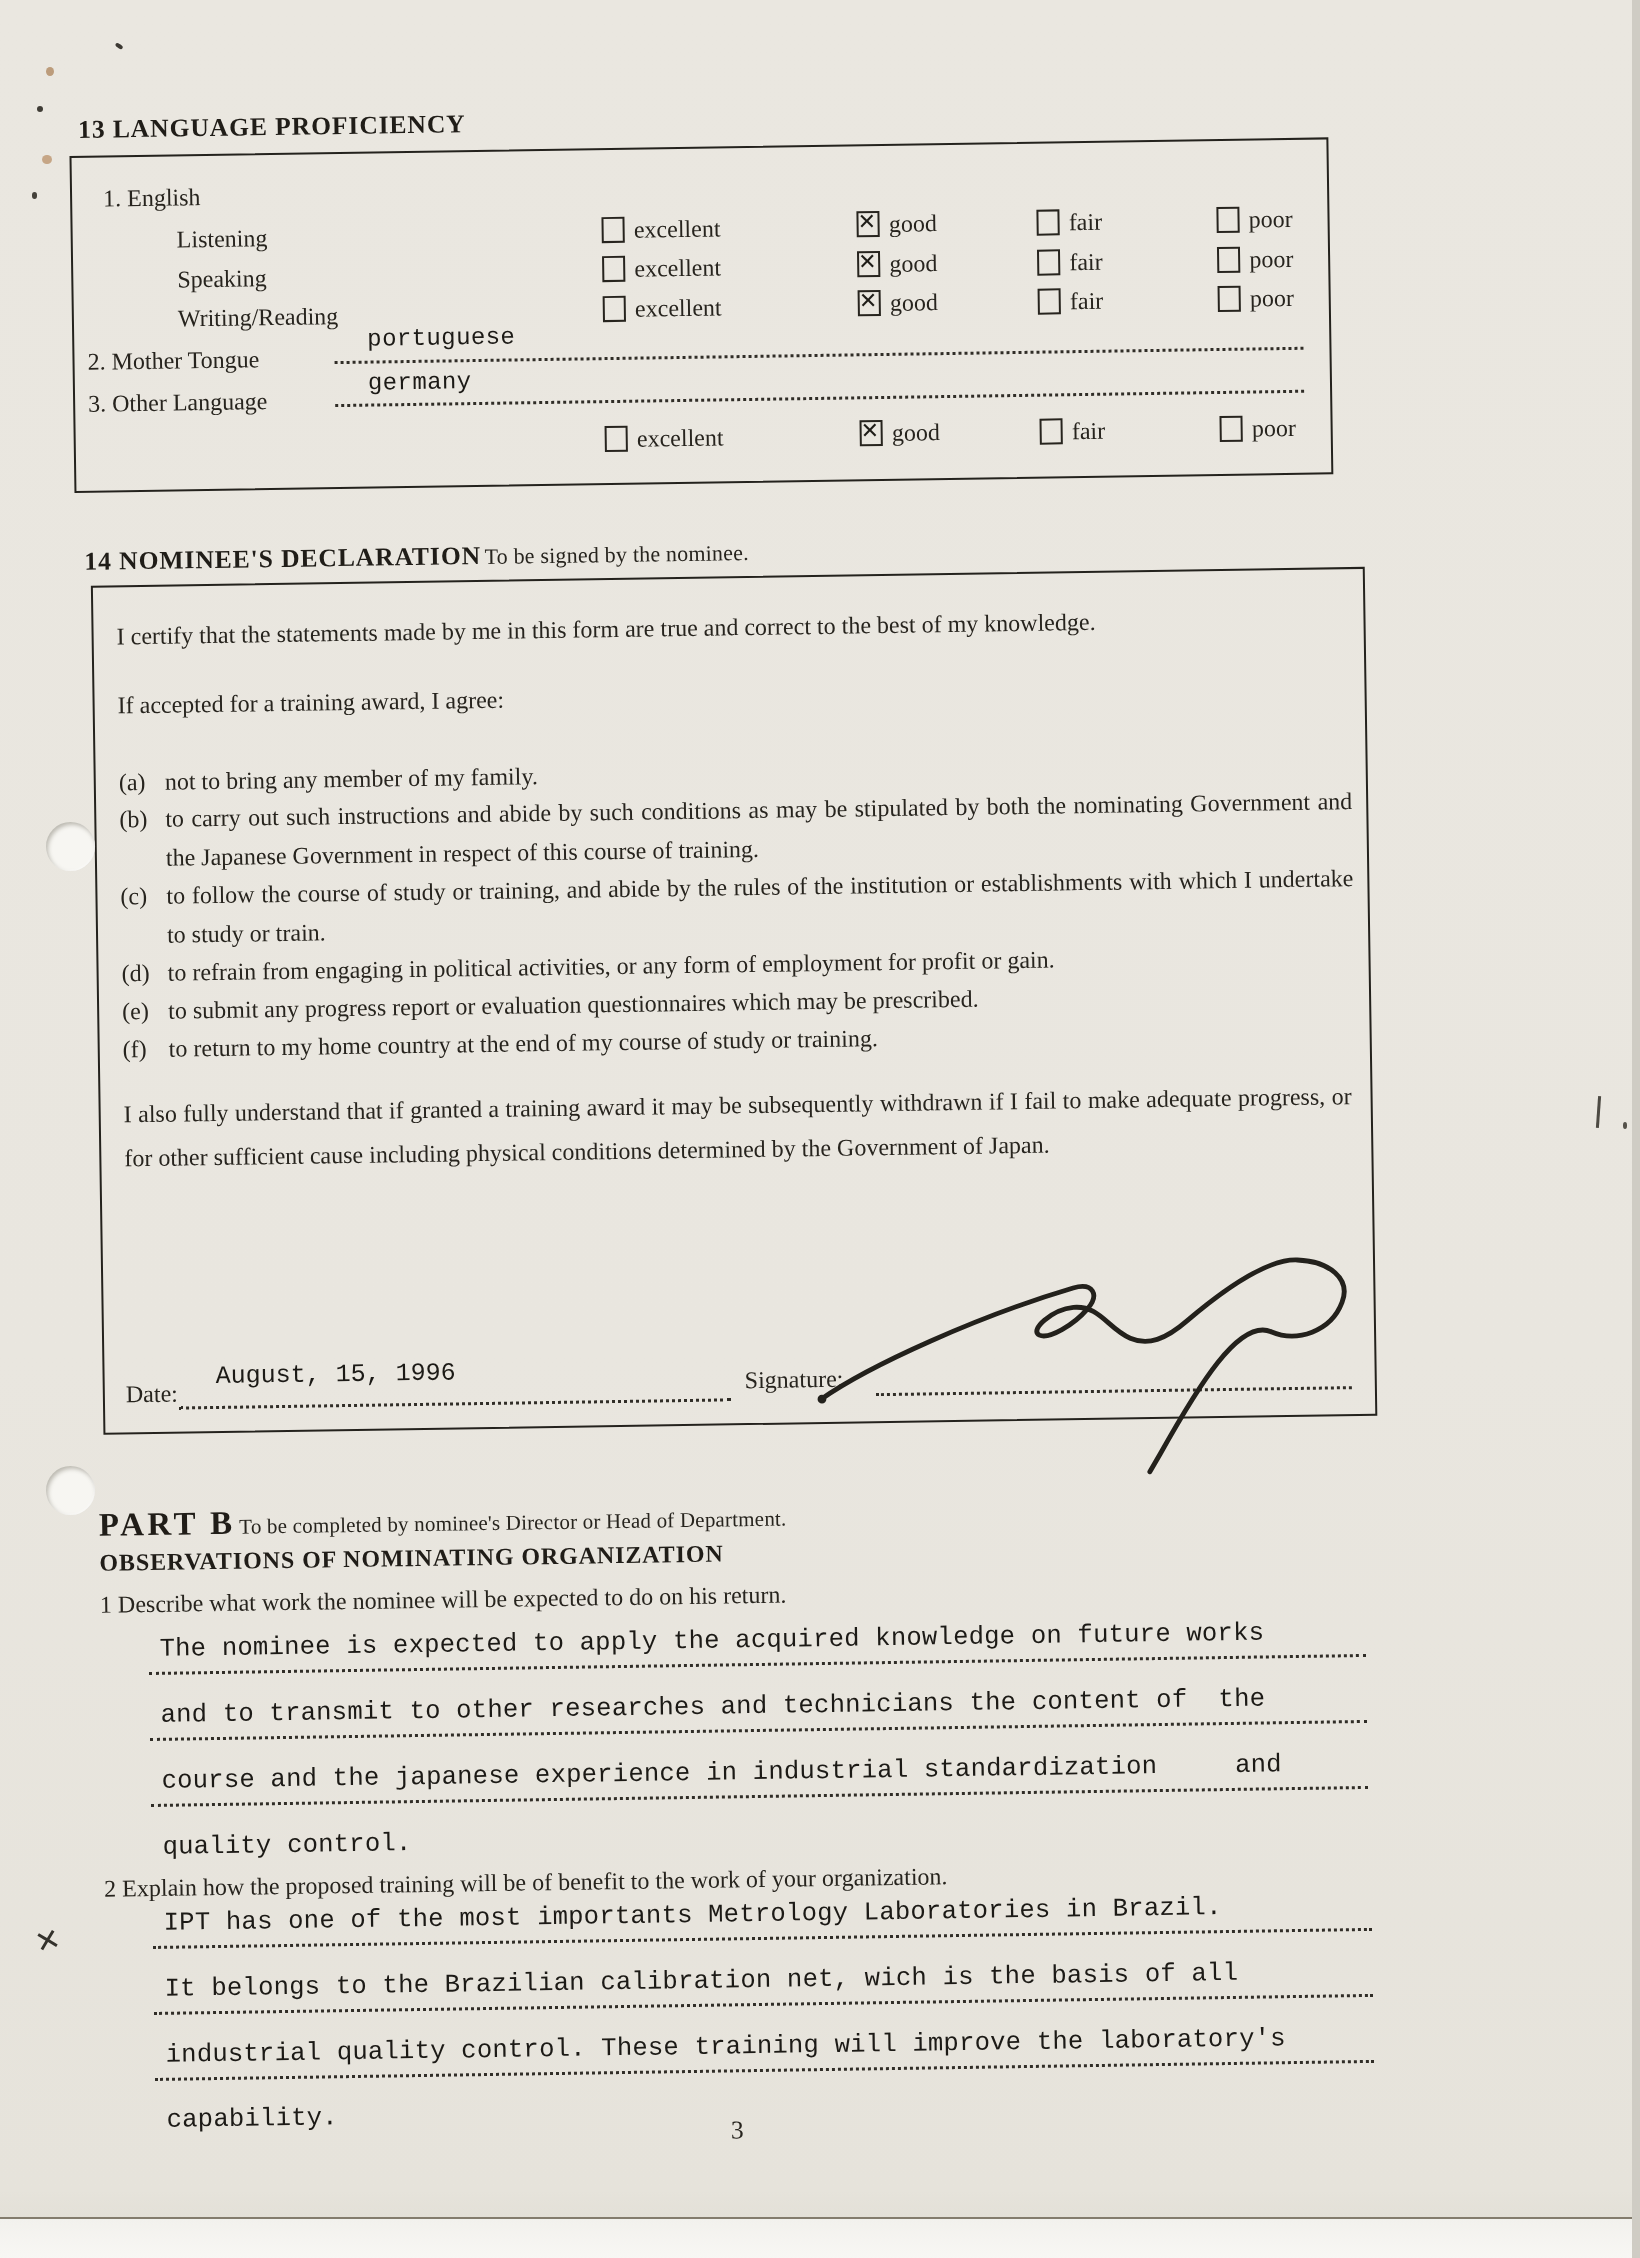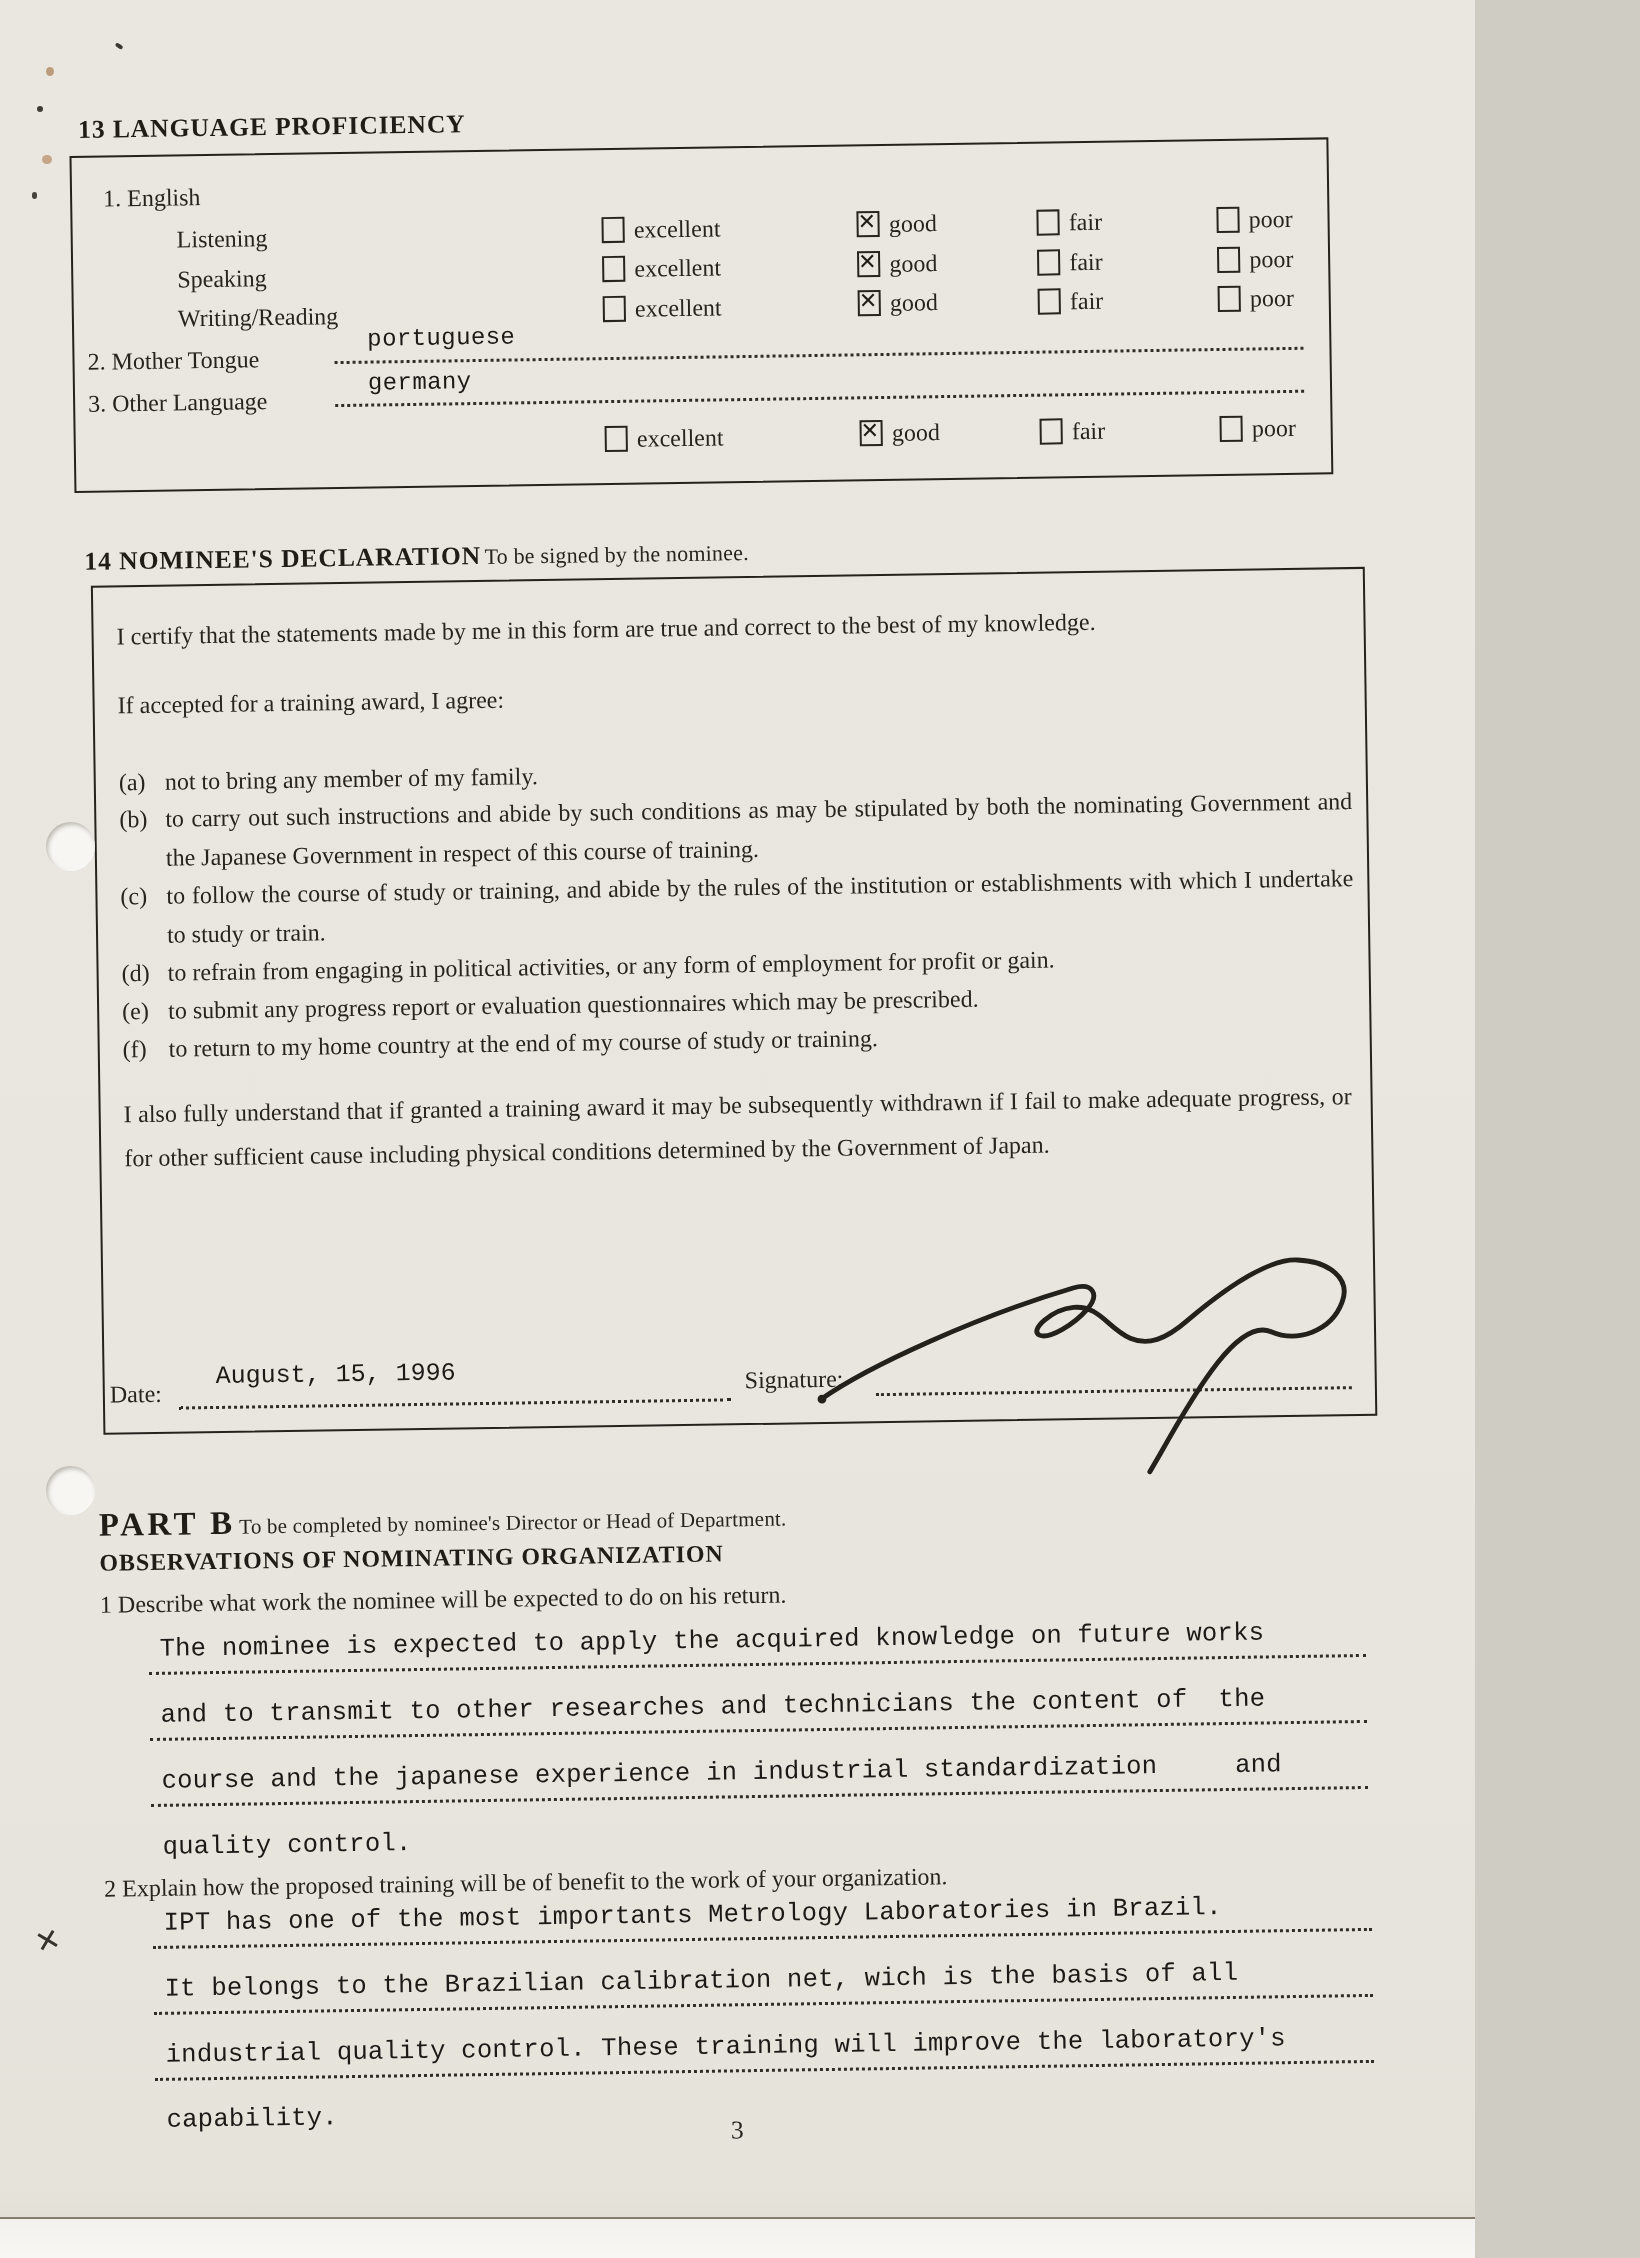--- a/index.html
+++ b/index.html
@@ -1,17 +1,17 @@
 <!DOCTYPE html>
 <html style="font-size:14px"><head>
 <meta charset="utf-8">
 <style>
   html,body{margin:0;padding:0;background:#cfccc4;}
   #page{
-    position:relative;width:1475px;height:2258px;overflow:hidden;
+    position:relative;width:1632px;height:2258px;overflow:hidden;
     background:linear-gradient(180deg,#eae7e0 0%,#e9e6df 60%,#e6e3db 97%,#dedbd2 100%);
     font-family:"Liberation Serif", serif;color:#27241e;
   }
   
   #print{position:absolute;left:0;top:0;width:1641px;height:2258px;
     transform:rotate(-0.85deg);transform-origin:820px 1129px;}
   .abs{position:absolute;}
   .sec-head{font-weight:bold;font-size:25.6px;letter-spacing:0.9px;color:#201d18;}
   .sec-sub{font-weight:normal;font-size:22px;letter-spacing:0.2px;}
   .box{position:absolute;border:2.6px solid #24221d;}
@@ -170,21 +170,21 @@
       <span class="tag">(e)</span>
       <span>to submit any progress report or evaluation questionnaires which may be prescribed.</span>
     </div>
     <div class="decl-item" style="top:1020px;">
       <span class="tag">(f)</span>
       <span>to return to my home country at the end of my course of study or training.</span>
     </div>
 
     <div class="abs decl" style="left:124px;top:1082px;width:1228px;line-height:44px;">I also fully understand that if granted a training award it may be subsequently withdrawn if I fail to make adequate progress, or for other sufficient cause including physical conditions determined by the Government of Japan.</div>
 
-    <div class="abs lbl" style="left:106px;top:1371px;text-align:center;">Date:</div>
+    <div class="abs lbl" style="left:122px;top:1371px;text-align:center;">Date:</div>
     <div class="abs mono" style="left:212px;top:1353px;font-size:25px;">August, 15, 1996</div>
     <div class="dots" style="left:175px;top:1397px;width:552px;"></div>
 
     <div class="abs lbl" style="left:741px;top:1366px;">Signature:</div>
     <div class="dots" style="left:872px;top:1394px;width:476px;"></div>
 
     <div class="abs" style="left:813px;top:1260px;">
       <svg width="556" height="229" viewBox="0 0 630 260">
         <g fill="none" stroke="#23211c" stroke-width="5.5" stroke-linecap="round" stroke-linejoin="round">
           <path d="M4,158 C60,120 185,66 292,36 C315,30 322,44 308,60 C292,78 264,94 253,89 C241,83 268,60 292,58 C322,56 330,82 356,94 C376,103 396,96 421,75 C461,42 512,6 547,8 C583,10 608,30 597,57 C584,90 545,102 516,89 C480,73 432,150 388,226 L376,246"></path>

